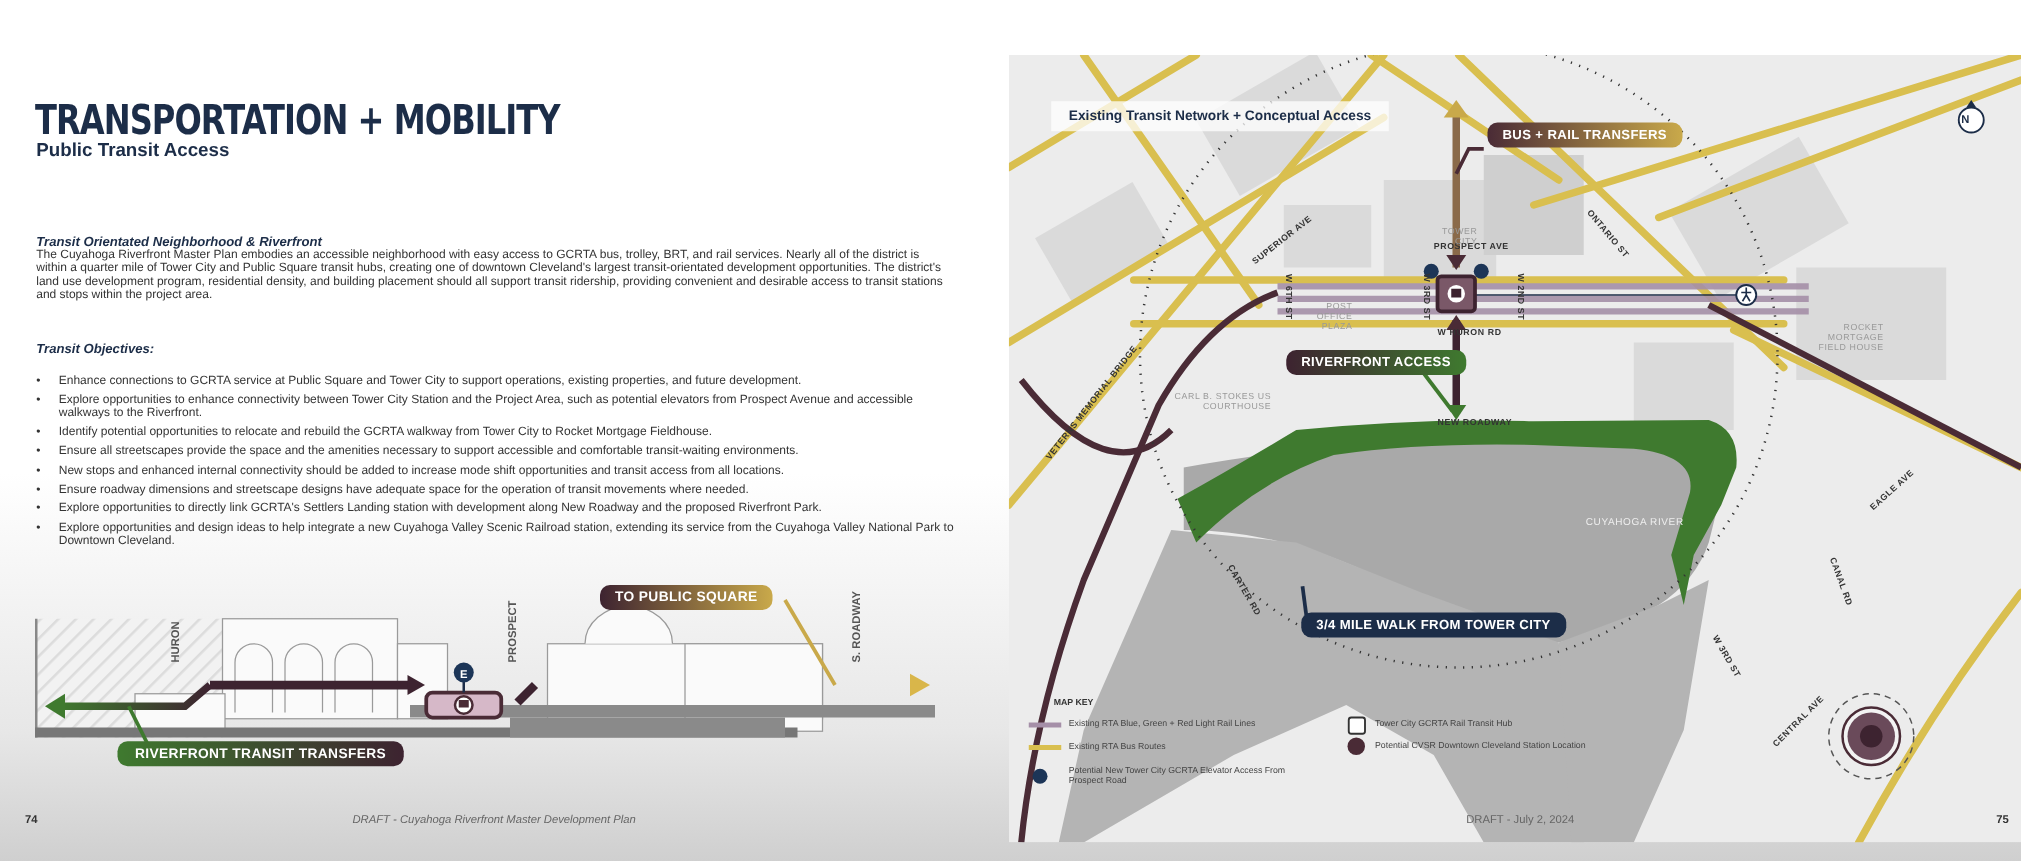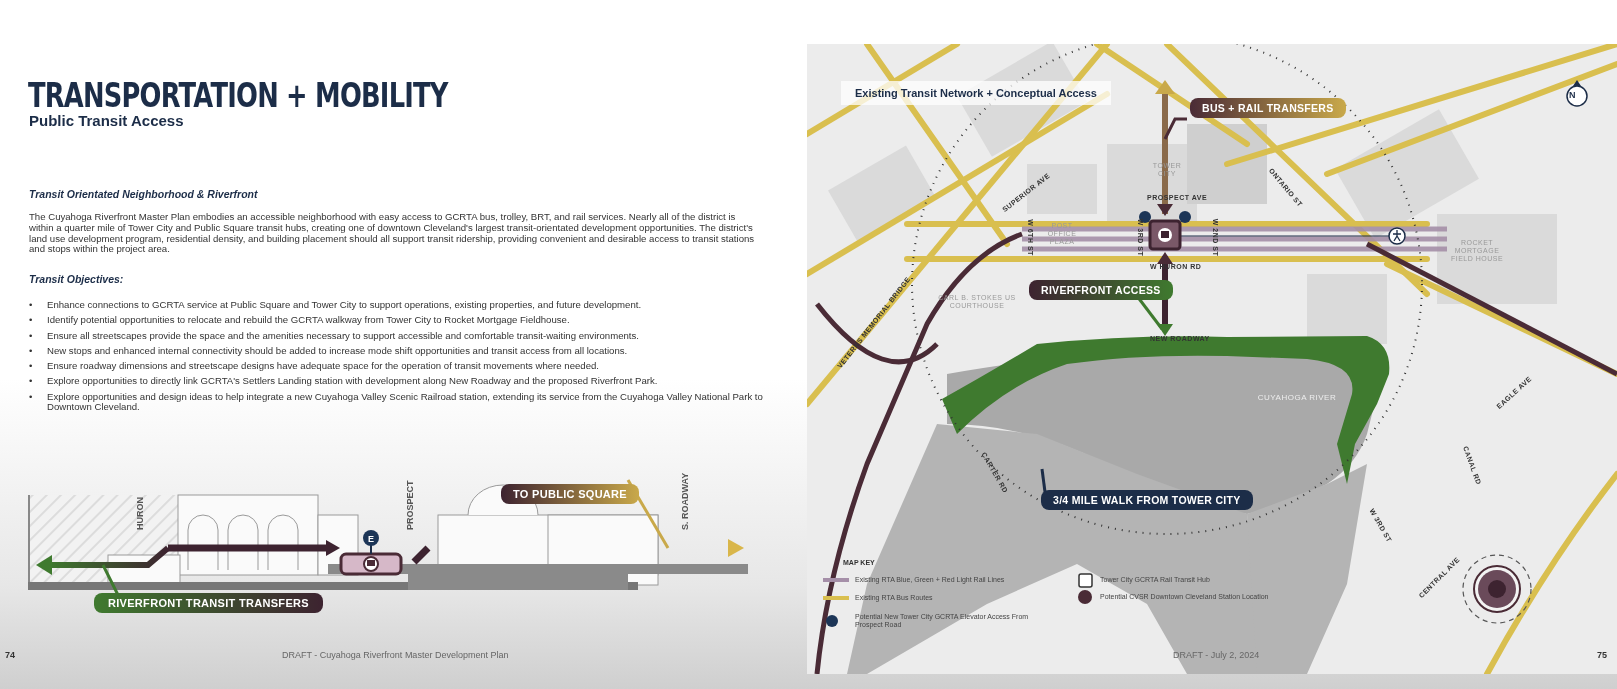--- a/index.html
+++ b/index.html
@@ -2,50 +2,51 @@
 <html><head>
 <meta charset="utf-8">
 <style>
   html, body { margin:0; padding:0; }
   body { width:1617px; height:689px; position:relative; overflow:hidden; background:#ffffff; font-family:"Liberation Sans", sans-serif; }
   .spread { position:absolute; inset:0; background:linear-gradient(180deg,#ffffff 0%,#ffffff 55%,#e7e7e7 85%,#cfcfcf 100%); }
   .page-left { position:absolute; left:0; top:0; width:800px; height:689px; }
   .title { position:absolute; left:28px; top:76px; font-family:"DejaVu Sans", sans-serif; font-weight:bold; font-size:33px; letter-spacing:-1px; color:#1c2d48; transform:scaleX(0.78); transform-origin:left; white-space:nowrap; }
   .subtitle { position:absolute; left:29px; top:112px; font-size:15px; font-weight:bold; color:#1c2d48; }
   .h-section { position:absolute; left:29px; font-size:10.5px; font-weight:bold; font-style:italic; color:#1c2d48; }
-  .para { position:absolute; left:29px; top:212px; width:730px; font-size:9.6px; line-height:10.8px; color:#333; }
+  .para { position:absolute; left:29px; top:199px; width:730px; font-size:9.6px; line-height:10.8px; color:#333; }
   ul.obj { position:absolute; left:29px; top:300px; width:740px; margin:0; padding:0; list-style:none; }
   ul.obj li { position:relative; padding-left:18px; font-size:9.6px; line-height:10.6px; color:#333; margin-bottom:4.7px; }
   ul.obj li::before { content:"•"; position:absolute; left:0; top:0; }
   .section-diagram { position:absolute; left:28px; top:470px; width:750px; height:160px; }
   .footer { position:absolute; top:650px; font-size:9px; color:#666; }
   .pgnum { position:absolute; top:650px; font-size:9px; font-weight:bold; color:#333; }
   .page-right { position:absolute; left:807px; top:44px; width:810px; height:630px; overflow:hidden; }
   .label-pill { position:absolute; font-weight:bold; color:#fff; font-size:11px; padding:4px 12px; border-radius:8px; white-space:nowrap; letter-spacing:0.3px; }
   .map-title { position:absolute; left:34px; top:37px; padding:6px 14px; background:rgba(255,255,255,0.75); font-size:11px; font-weight:bold; color:#1c2d48; }
   .street { position:absolute; font-size:7px; font-weight:bold; color:#333; letter-spacing:0.5px; white-space:nowrap; }
-  .bldg { position:absolute; font-size:7px; color:#999; text-align:center; line-height:8px; letter-spacing:0.5px; }
+  .bldg { position:absolute; font-size:7px; color:#999; text-align:right; line-height:8px; letter-spacing:0.5px;margin-top:20px; }
   .key-title { position:absolute; left:36px; top:515px; font-size:7px; font-weight:bold; color:#333; }
   .key-item { position:absolute; font-size:7px; color:#444; line-height:8px; }
 </style>
 </head>
 <body>
 
 <div class="spread">
 
   <div class="page-left">
     <div class="title">TRANSPORTATION + MOBILITY</div>
     <div class="subtitle">Public Transit Access</div>
 
     <div class="h-section" style="top:188px;">Transit Orientated Neighborhood &amp; Riverfront</div>
     <div class="para">The Cuyahoga Riverfront Master Plan embodies an accessible neighborhood with easy access to GCRTA bus, trolley, BRT, and rail services. Nearly all of the district is within a quarter mile of Tower City and Public Square transit hubs, creating one of downtown Cleveland's largest transit-orientated development opportunities. The district's land use development program, residential density, and building placement should all support transit ridership, providing convenient and desirable access to transit stations and stops within the project area.</div>
 
     <div class="h-section" style="top:273px;">Transit Objectives:</div>
     <ul class="obj">
       <li>Enhance connections to GCRTA service at Public Square and Tower City to support operations, existing properties, and future development.</li>
+      <li>Explore opportunities to enhance connectivity between Tower City Station and the Project Area, such as potential elevators from Prospect Avenue and accessible walkways to the Riverfront.</li>
       <li>Identify potential opportunities to relocate and rebuild the GCRTA walkway from Tower City to Rocket Mortgage Fieldhouse.</li>
       <li>Ensure all streetscapes provide the space and the amenities necessary to support accessible and comfortable transit-waiting environments.</li>
       <li>New stops and enhanced internal connectivity should be added to increase mode shift opportunities and transit access from all locations.</li>
       <li>Ensure roadway dimensions and streetscape designs have adequate space for the operation of transit movements where needed.</li>
       <li>Explore opportunities to directly link GCRTA's Settlers Landing station with development along New Roadway and the proposed Riverfront Park.</li>
       <li>Explore opportunities and design ideas to help integrate a new Cuyahoga Valley Scenic Railroad station, extending its service from the Cuyahoga Valley National Park to Downtown Cleveland.</li>
     </ul>
 
     <div class="section-diagram">
       <svg width="750" height="160" viewBox="0 0 750 160">
@@ -101,26 +102,26 @@
         <rect x="313" y="84" width="60" height="20" rx="5" fill="#d6b8c8" stroke="#4a2b36" stroke-width="3"></rect>
         <circle cx="343" cy="94" r="7" fill="#fff" stroke="#4a2b36" stroke-width="2"></circle>
         <rect x="339" y="90" width="8" height="6" fill="#4a2b36"></rect>
         <line x1="343" y1="75" x2="343" y2="84" stroke="#1c2d48" stroke-width="2"></line>
         <circle cx="343" cy="68" r="8" fill="#1c3557"></circle>
         <text x="343" y="72" text-anchor="middle" font-size="9" font-weight="bold" fill="#fff" font-family="Liberation Sans, sans-serif">E</text>
 
         <path d="M600 10 L640 78" stroke="#c9a94a" stroke-width="3" fill="none"></path>
         <path d="M75 95 L90 125" stroke="#3f7a2f" stroke-width="3" fill="none"></path>
       </svg>
-      <div class="label-pill" style="left:473px; top:-2px; background:linear-gradient(90deg,#3d2330,#c9a94a);margin-top:16px;">TO PUBLIC SQUARE</div>
+      <div class="label-pill" style="left:452px; top:-2px; background:linear-gradient(90deg,#3d2330,#c9a94a);">TO PUBLIC SQUARE</div>
       <div class="label-pill" style="left:66px; top:123px; background:linear-gradient(90deg,#3f7a2f,#3d2330); padding:4px 14px;">RIVERFRONT TRANSIT TRANSFERS</div>
     </div>
 
-    <div class="pgnum" style="left:5px;">74</div>
-    <div class="footer" style="left:282px;">DRAFT - Cuyahoga Riverfront Master Development Plan</div>
+    <div class="pgnum" style="left:20px;">74</div>
+    <div class="footer" style="left:282px;font-style:italic;">DRAFT - Cuyahoga Riverfront Master Development Plan</div>
   </div>
 
   <div class="page-right">
     <svg width="810" height="630" viewBox="0 0 810 630">
       <rect width="810" height="630" fill="#ececec"></rect>
 
       <g fill="#dadada">
         <rect x="30" y="120" width="90" height="60" transform="rotate(-30 75 150)"></rect>
         <rect x="160" y="20" width="110" height="70" transform="rotate(-30 215 55)"></rect>
         <rect x="300" y="100" width="90" height="80"></rect>

